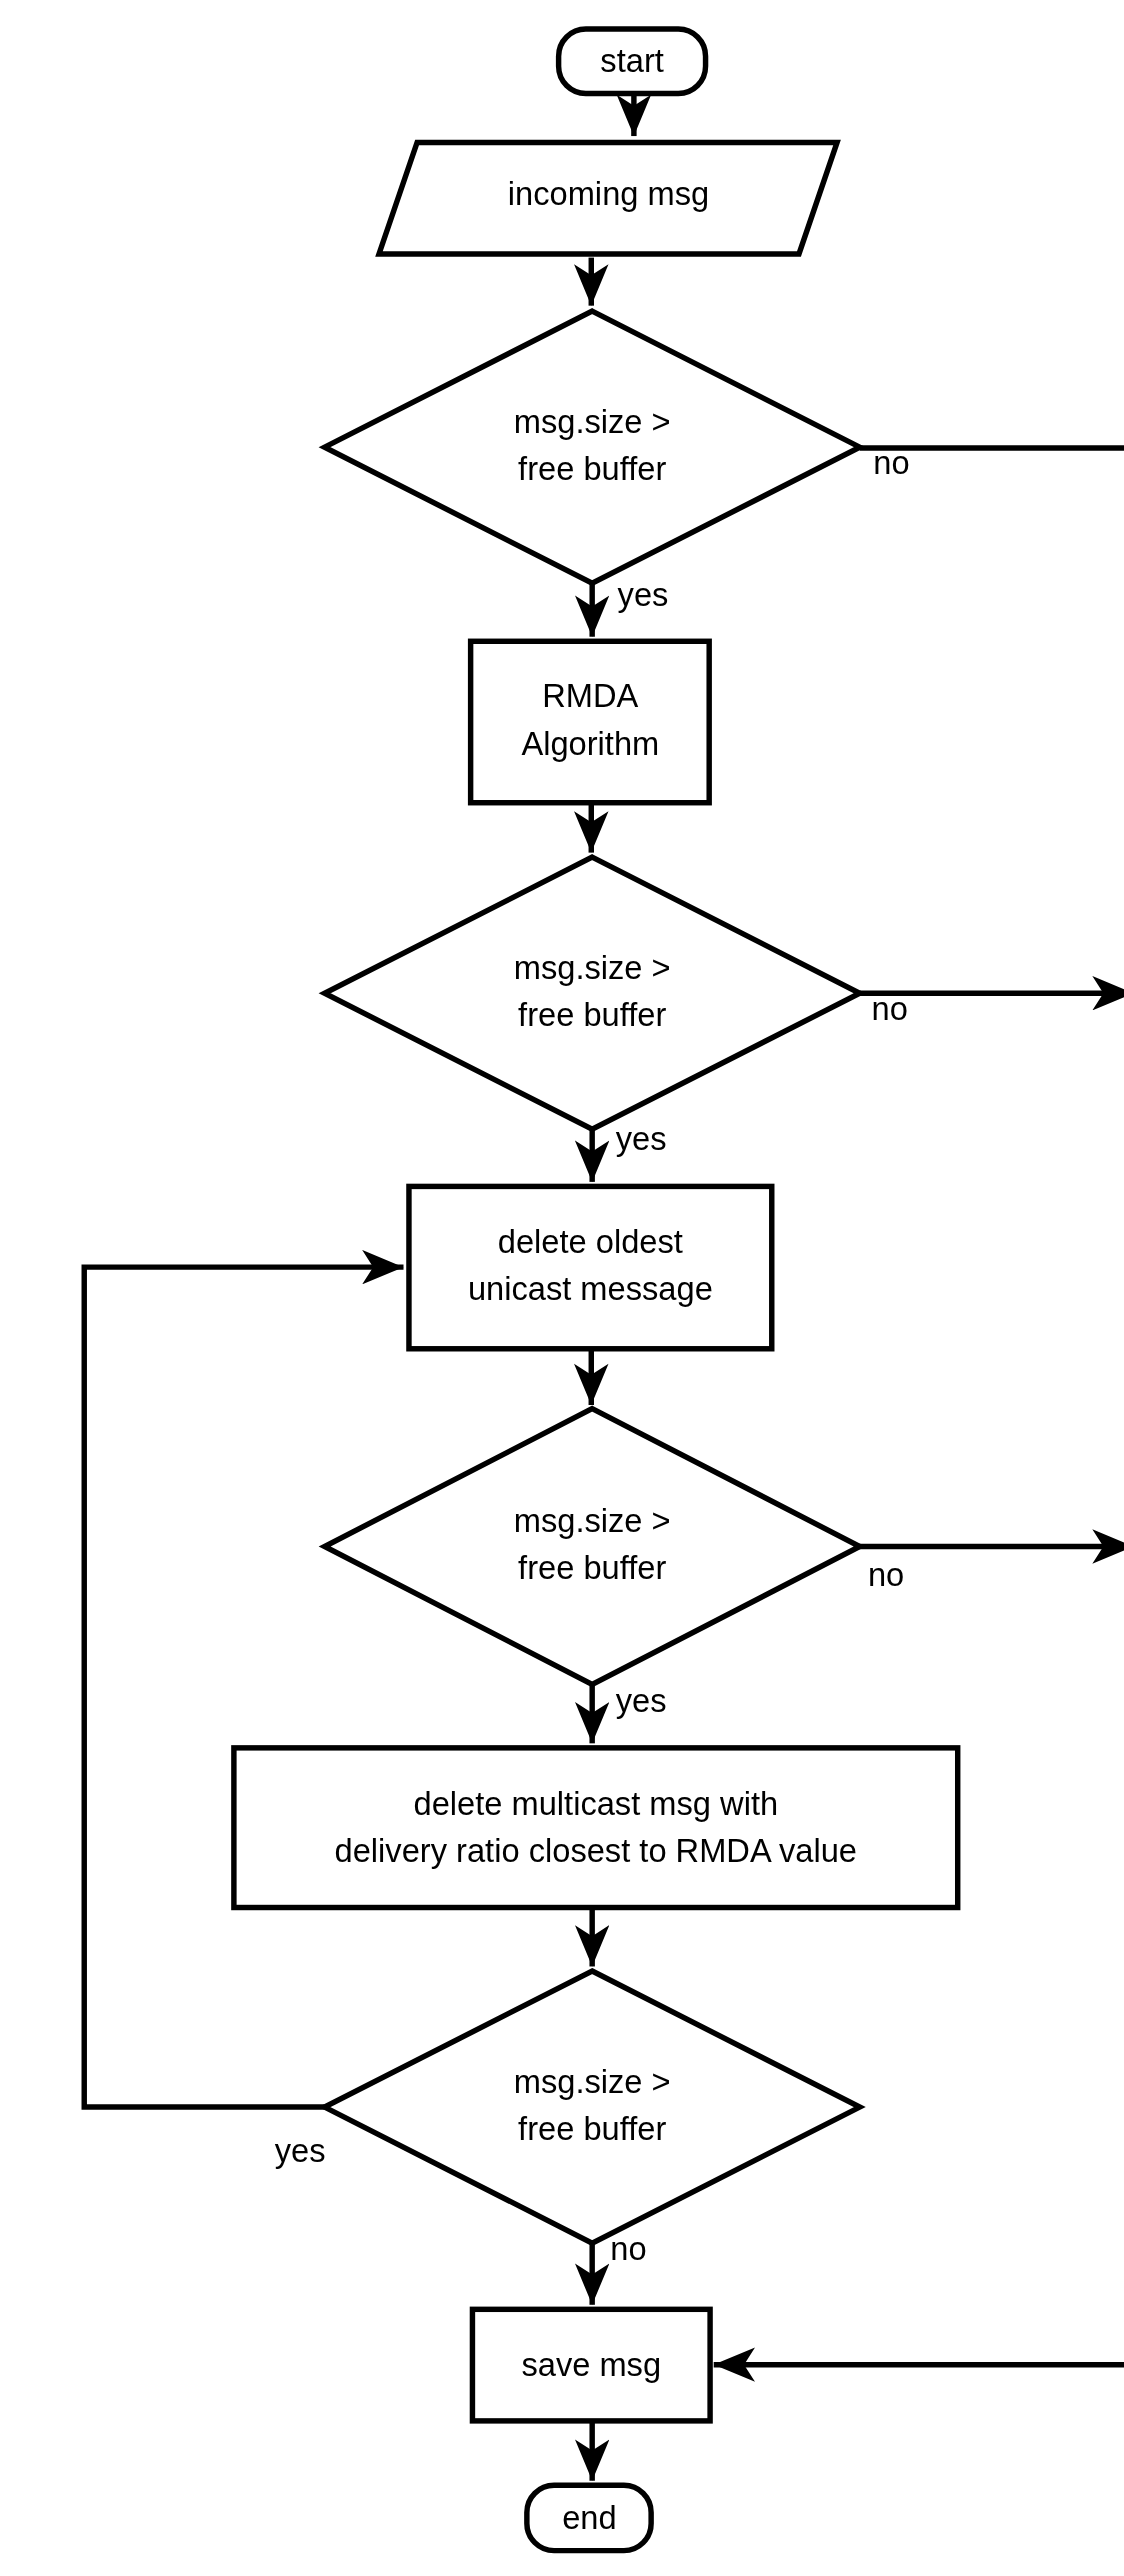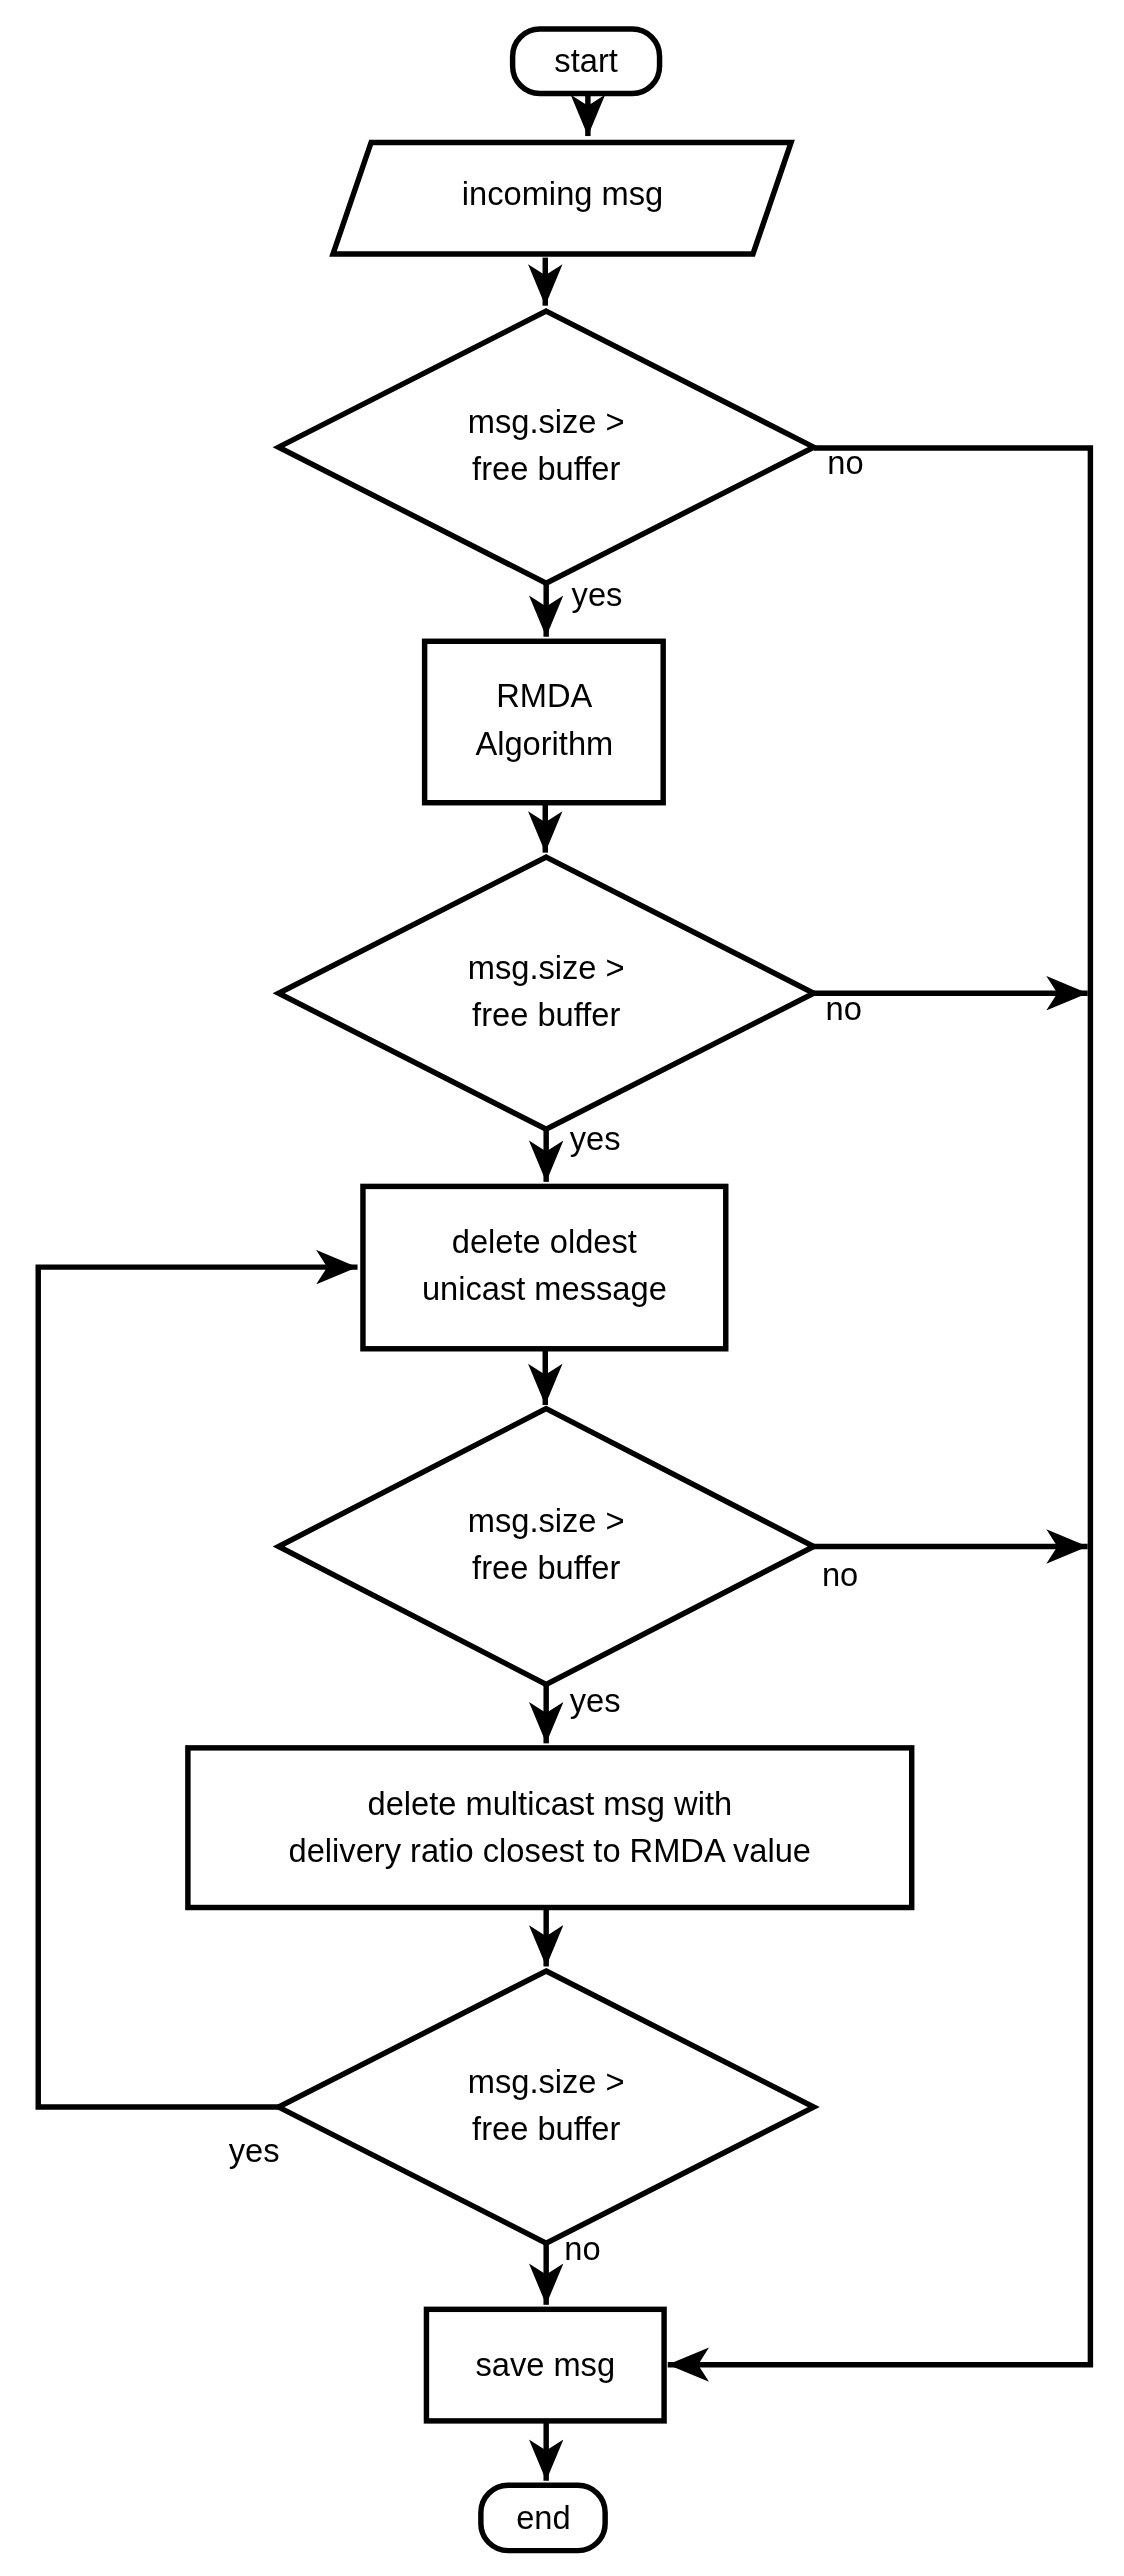--- a/index.html
+++ b/index.html
@@ -5,20 +5,21 @@
   html, body {
     margin: 0;
     padding: 0;
     background: #ffffff;
   }
   .canvas {
     width: 904px;
     height: 2576px;
     background: #ffffff;
     position: relative;
+    margin-left: 46px;
   }
   svg {
     display: block;
   }
   .shape {
     fill: #ffffff;
     stroke: #000000;
     stroke-width: 6;
     stroke-linejoin: miter;
   }

